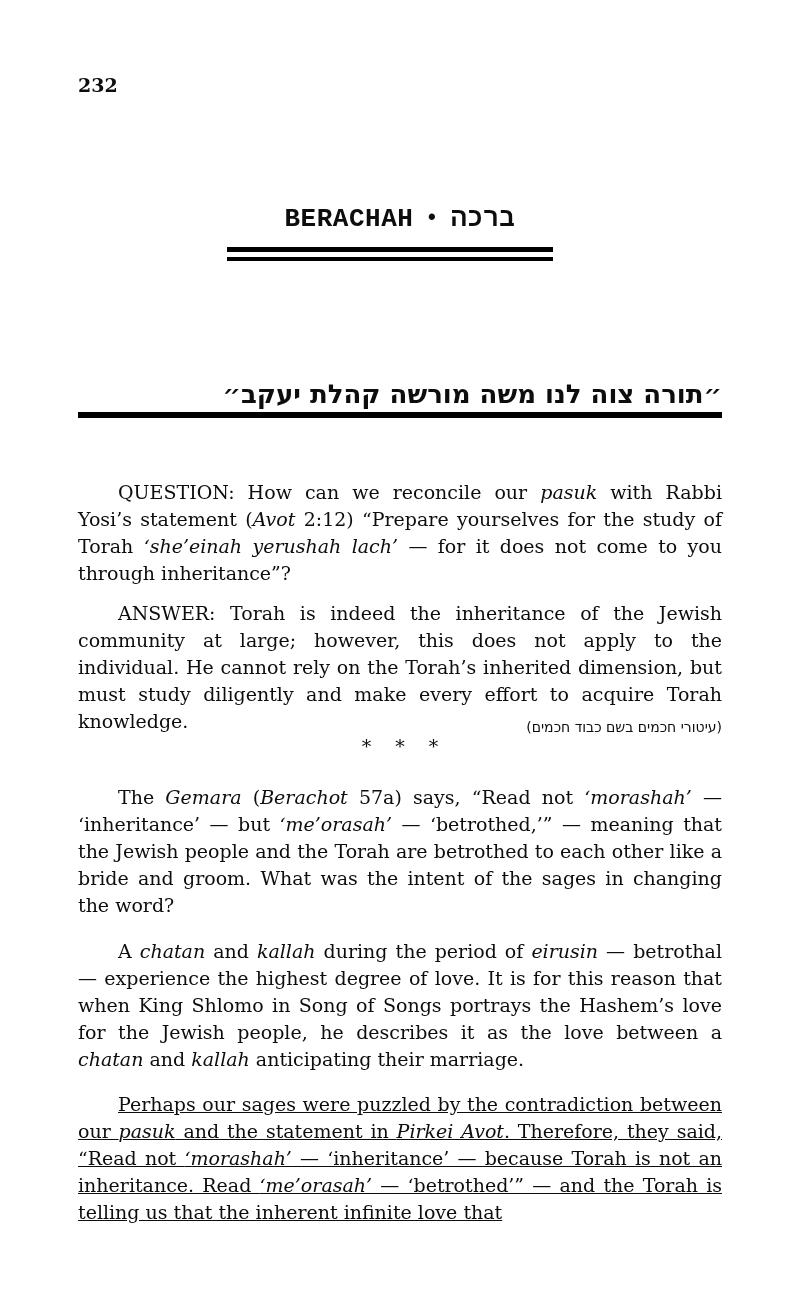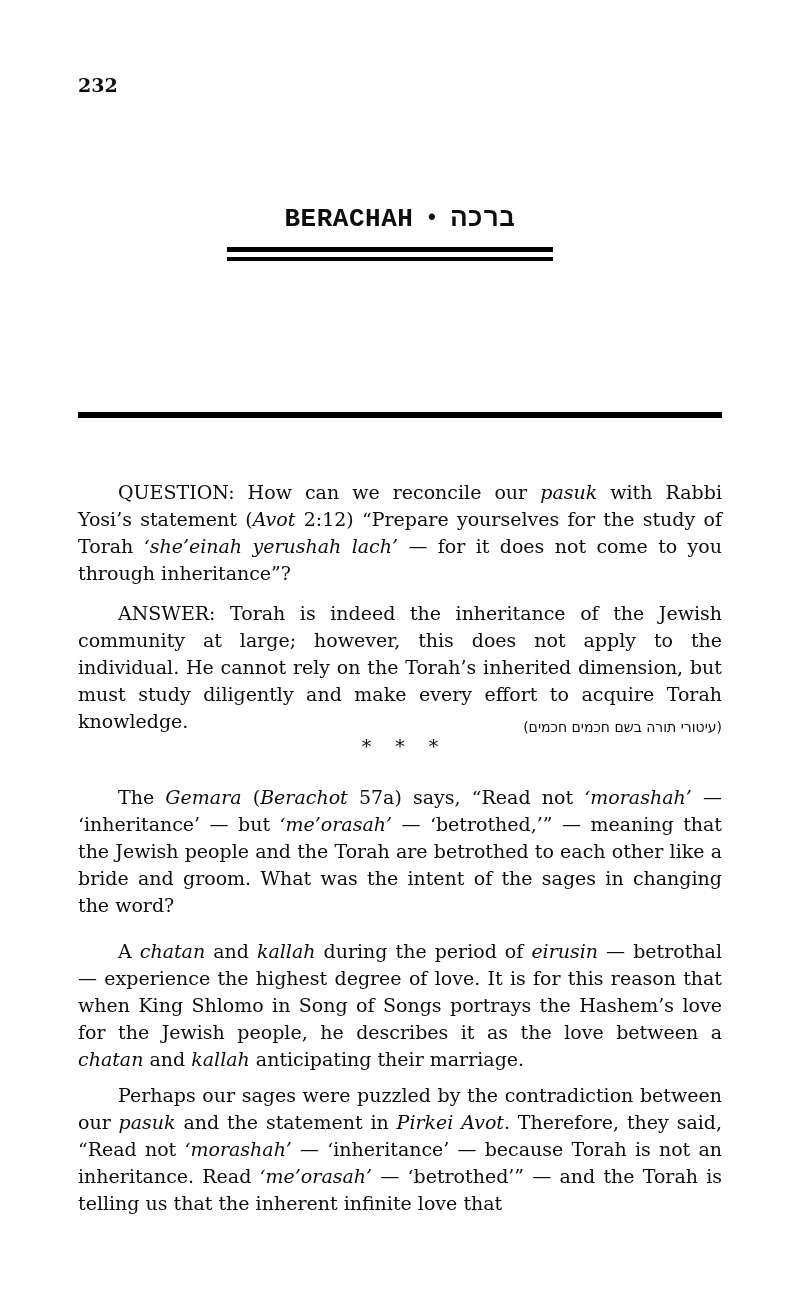--- a/index.html
+++ b/index.html
@@ -102,48 +102,49 @@
     margin-top: -18px;
   }
   .separator {
     text-align: center;
     font-size: 19px;
     word-spacing: 18px;
     margin-top: -4px;
   }
   .body p.commentary-1 { margin-top: 24px; }
   .body p.commentary-2 { margin-top: 19px; }
-  .body p.commentary-3 { margin-top: 9px; }
+  .body p.commentary-3 { margin-top: 18px; text-decoration: underline; }
 </style>
 </head>
 <body>
 
 <div class="page">
 
   <div class="header-row">
     <span class="page-number">232</span>
   </div>
 
   <div class="section-title">
     <span>BERACHAH</span><span class="bullet">•</span><span>ברכה</span>
   </div>
 
   <div class="title-rules">
     <div class="rule-a"></div>
     <div class="rule-gap"></div>
     <div class="rule-b"></div>
   </div>
 
+  <div class="verse" dir="rtl">״תורה צוה לנו משה מורשה קהלת יעקב״</div>
 
   <div class="heavy-rule"></div>
 
 
   <div class="body">
     <p class="para"><span>QUESTION: How can we reconcile our </span><i>pasuk</i><span> with Rabbi Yosi’s statement (</span><i>Avot</i><span> 2:12) “Prepare yourselves for the study of Torah </span><i>‘she’einah yerushah lach’</i><span> — for it does not come to you through inheritance”?</span></p>
     <p class="para answer"><span>ANSWER: Torah is indeed the inheritance of the Jewish community at large; however, this does not apply to the individual. He cannot rely on the Torah’s inherited dimension, but must study diligently and make every effort to acquire Torah knowledge.</span></p>
-    <div class="citation" dir="rtl">(עיטורי תורה בשם חכמים חכמים)</div>
+    <div class="citation" dir="rtl">(עיטורי חכמים בשם כבוד חכמים)</div>
     <div class="separator">* * *</div>
     <p class="para commentary-1"><span>The </span><i>Gemara</i><span> (</span><i>Berachot</i><span> 57a) says, “Read not </span><i>‘morashah’</i><span> — ‘inheritance’ — but </span><i>‘me’orasah’</i><span> — ‘betrothed,’” — meaning that the Jewish people and the Torah are betrothed to each other like a bride and groom. What was the intent of the sages in changing the word?</span></p>
     <p class="para commentary-2"><span>A </span><i>chatan</i><span> and </span><i>kallah</i><span> during the period of </span><i>eirusin</i><span> — betrothal — experience the highest degree of love. It is for this reason that when King Shlomo in Song of Songs portrays the Hashem’s love for the Jewish people, he describes it as the love between a </span><i>chatan</i><span> and </span><i>kallah</i><span> anticipating their marriage.</span></p>
     <p class="para commentary-3"><span>Perhaps our sages were puzzled by the contradiction between our </span><i>pasuk</i><span> and the statement in </span><i>Pirkei Avot</i><span>. Therefore, they said, “Read not </span><i>‘morashah’</i><span> — ‘inheritance’ — because Torah is not an inheritance. Read </span><i>‘me’orasah’</i><span> — ‘betrothed’” — and the Torah is telling us that the inherent infinite love that</span></p>
   </div>
 
 </div>
 
 </body></html>

